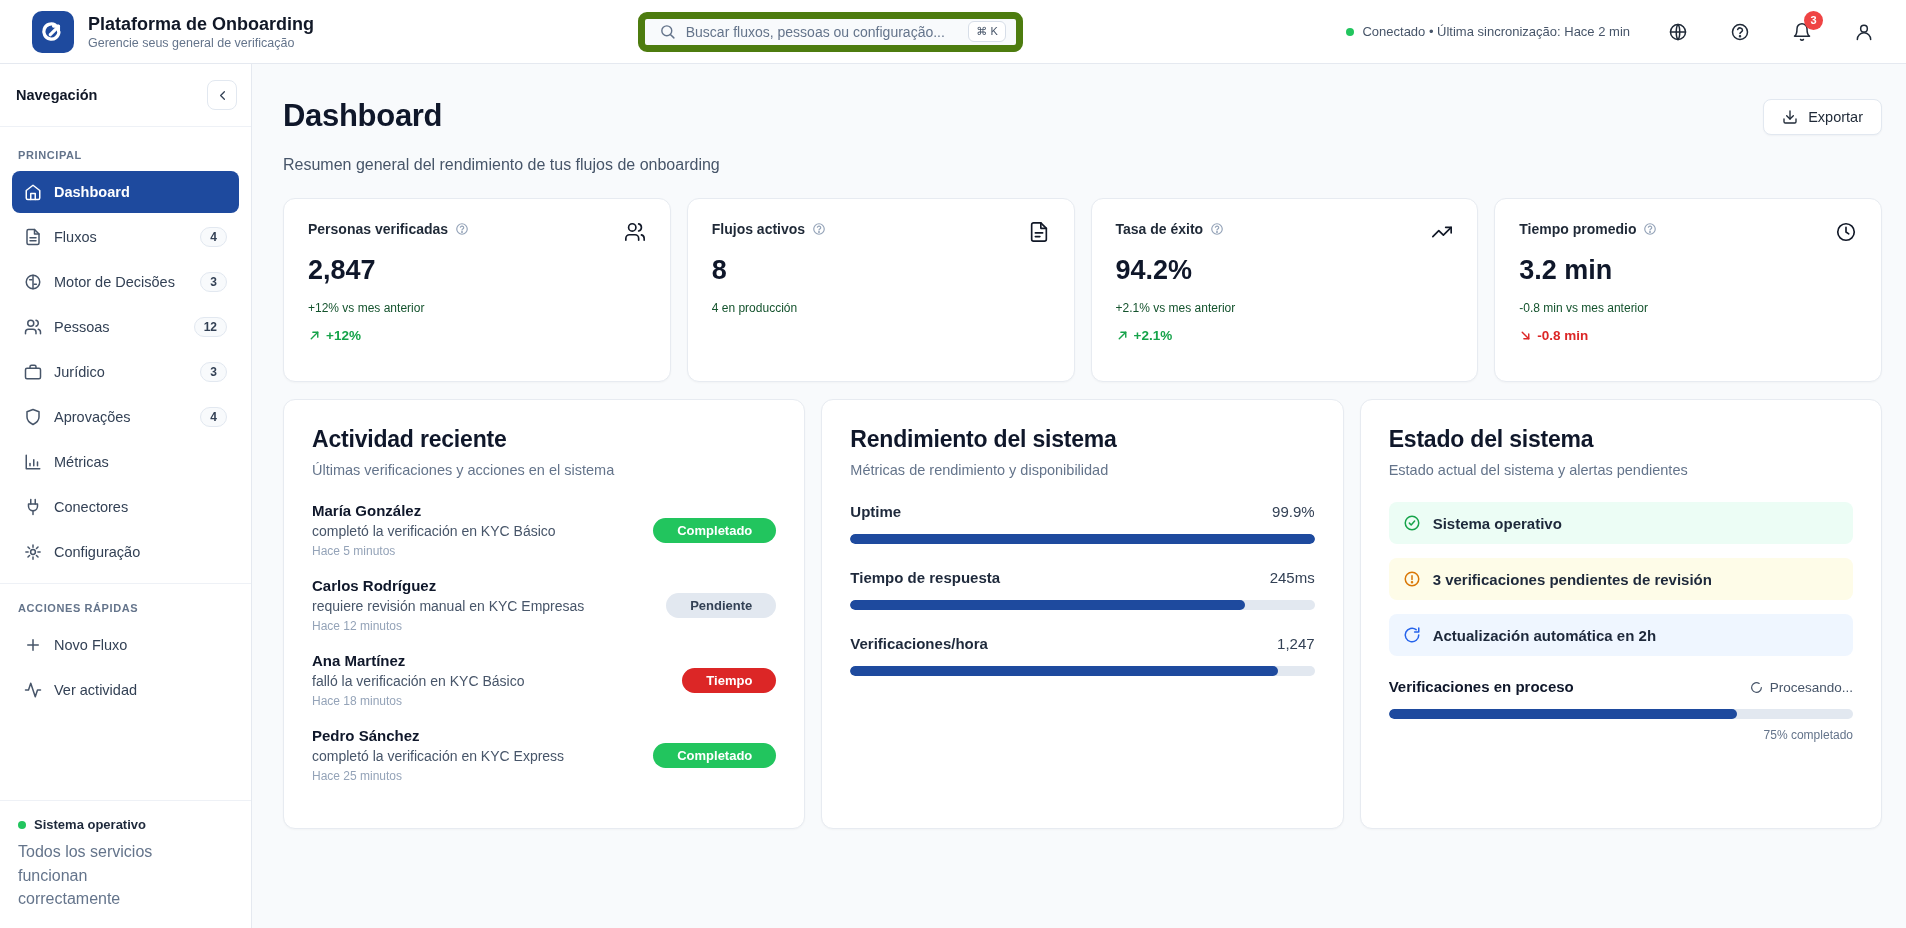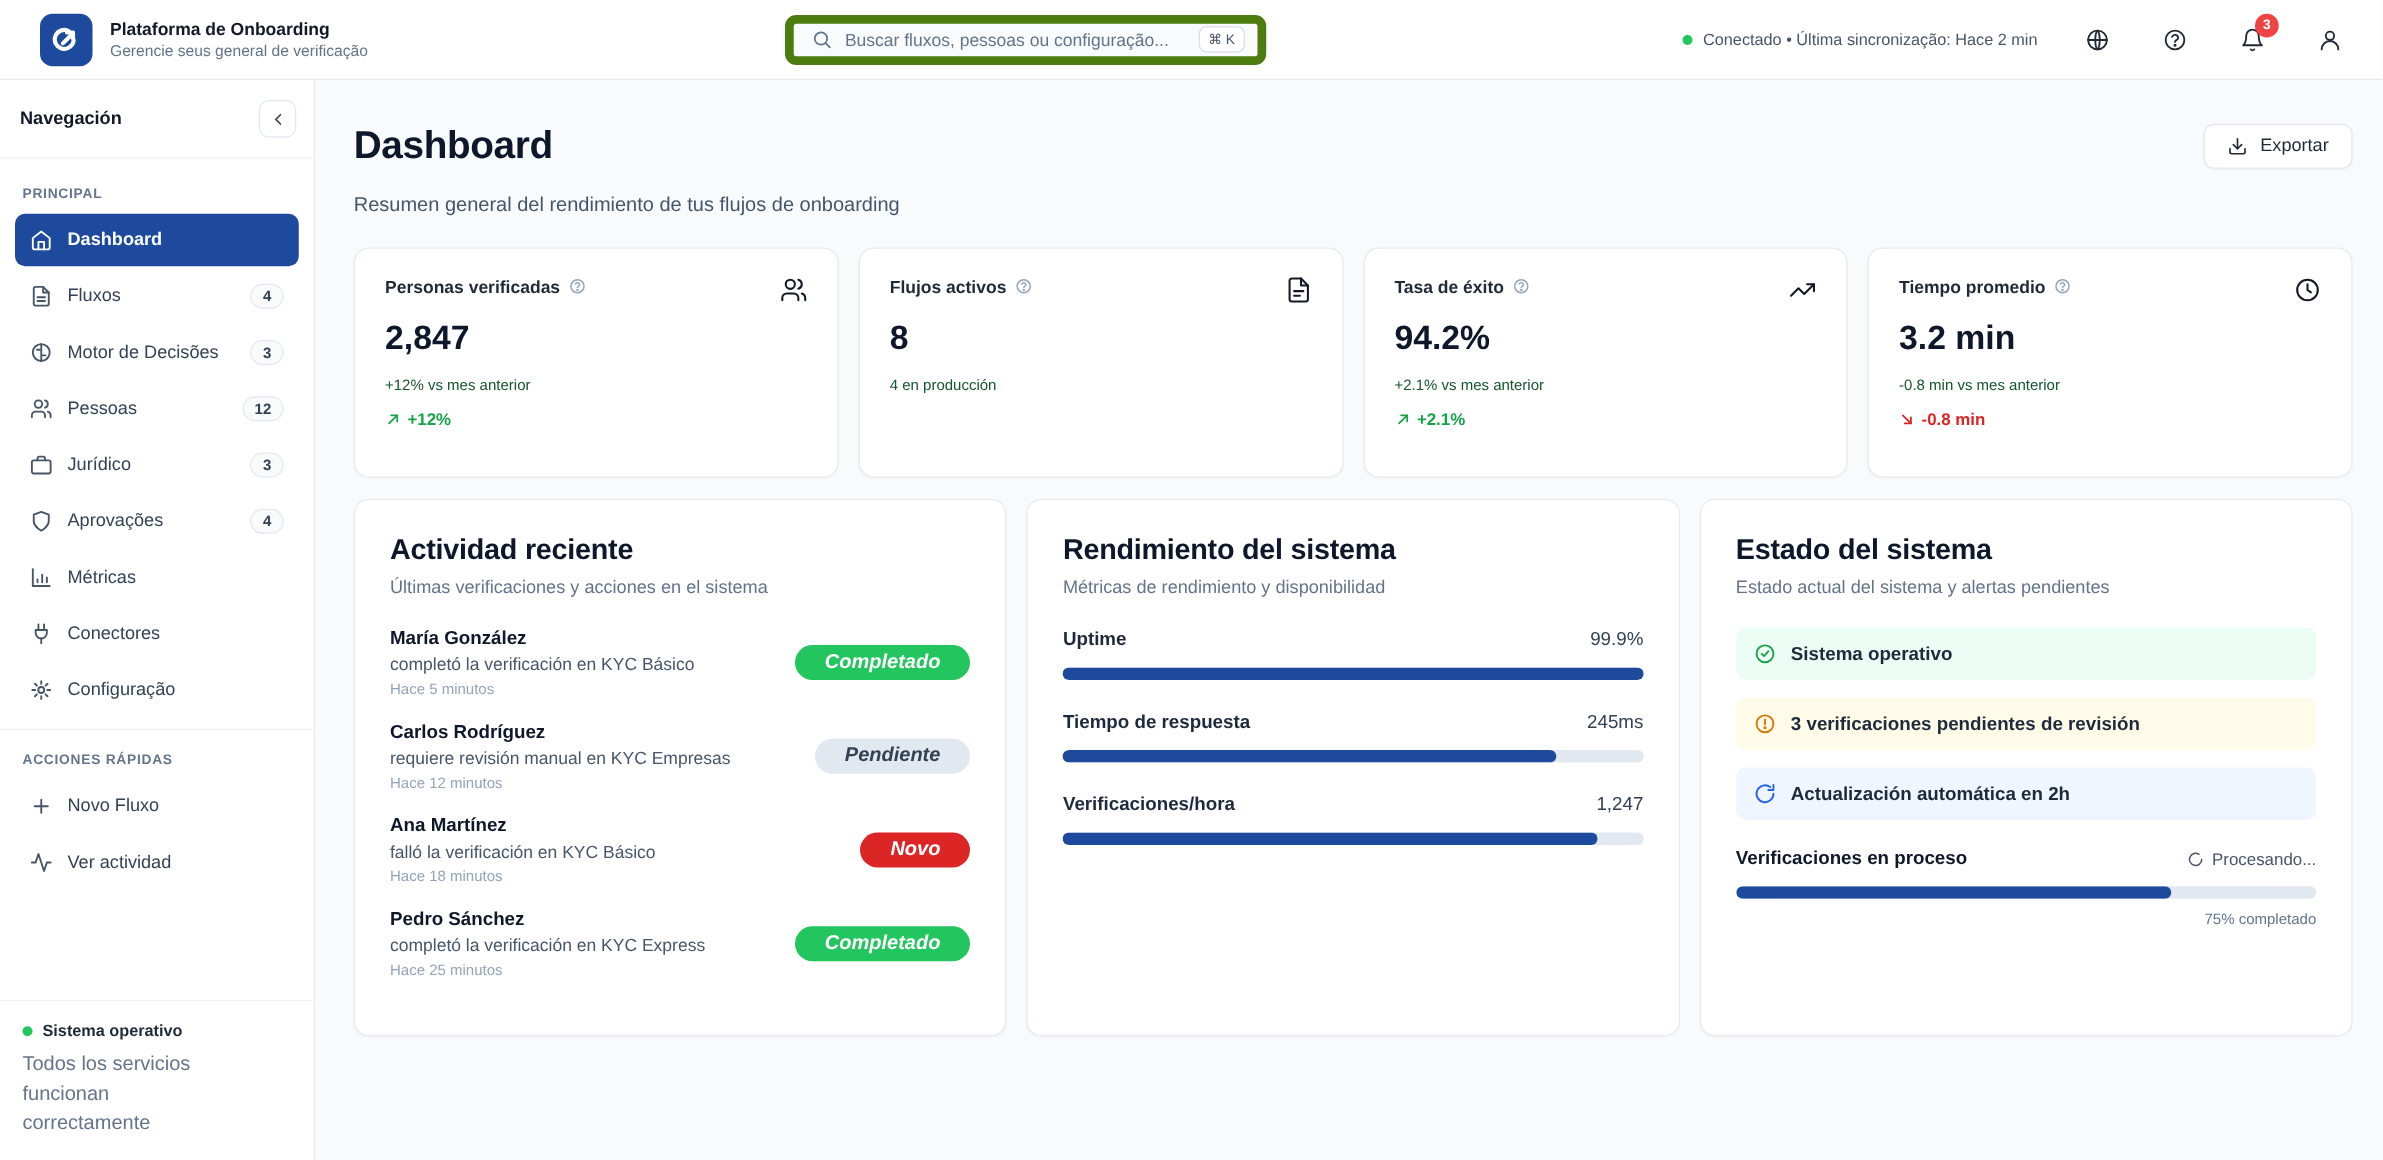--- a/index.html
+++ b/index.html
@@ -15,21 +15,21 @@
   
   .topbar {
     height: 64px; background: #fff; border-bottom: 1px solid #e5e9f0;
     display: flex; align-items: center; padding: 0 28px 0 32px;
   }
   .brand { display: flex; align-items: center; gap: 14px; }
   .brand-logo {
     width: 42px; height: 42px; border-radius: 10px; background: #1e4a9e;
     display: flex; align-items: center; justify-content: center; flex: 0 0 auto;
   }
-  .brand-title { font-size: 14px; font-weight: 700; color: #111827; line-height: 1.25; }
+  .brand-title { font-size: 18px; font-weight: 700; color: #111827; line-height: 1.25; }
   .brand-sub { font-size: 12.5px; color: #64748b; margin-top: 1px; }
 
   .search-wrap { flex: 1; display: flex; justify-content: center; }
   .search-box {
     width: 385px; height: 40px; background: #f8fafc; border: 7px solid #4d7c0f;
     border-radius: 9px; display: flex; align-items: center; padding: 0 10px 0 14px; gap: 10px;
   }
   .search-box input {
     flex: 1; border: none; outline: none; background: transparent;
     font-family: "Liberation Sans", sans-serif; font-size: 14px; color: #334155;
@@ -130,21 +130,21 @@
   }
   .panel-title { font-size: 23px; font-weight: 700; color: #0f172a; letter-spacing: -.2px; }
   .panel-sub { font-size: 14.5px; color: #64748b; margin-top: 9px; }
 
   
   .activity-list { margin-top: 24px; }
   .activity-item { display: flex; align-items: center; justify-content: space-between; gap: 12px; margin-bottom: 19px; }
   .act-name { font-size: 15px; font-weight: 600; color: #0f172a; }
   .act-action { font-size: 14px; color: #475569; margin-top: 4px; }
   .act-time { font-size: 12px; color: #94a3b8; margin-top: 5px; }
-  .status-pill { font-size: 16px; font-weight: 700; border-radius: 999px; padding: 5px 24px; white-space: nowrap; font-style: italic; }
+  .status-pill { font-size: 13px; font-weight: 700; border-radius: 999px; padding: 5px 24px; white-space: nowrap; }
   .status-pill.success { background: #22c55e; color: #fff; }
   .status-pill.pending { background: #e2e8f0; color: #334155; }
   .status-pill.error { background: #dc2626; color: #fff; }
 
   
   .metric { margin-top: 25px; }
   .metric-row { display: flex; align-items: center; justify-content: space-between; }
   .metric-label { font-size: 15px; font-weight: 600; color: #1e293b; }
   .metric-value { font-size: 15px; color: #334155; }
   .bar-track { height: 10px; background: #e2e8f0; border-radius: 999px; margin-top: 14px; overflow: hidden; }
@@ -491,21 +491,21 @@
               <div class="act-time">Hace 12 minutos</div>
             </div>
             <span class="status-pill pending">Pendiente</span>
           </div>
           <div class="activity-item">
             <div>
               <div class="act-name">Ana Martínez</div>
               <div class="act-action">falló la verificación en KYC Básico</div>
               <div class="act-time">Hace 18 minutos</div>
             </div>
-            <span class="status-pill error">Novo</span>
+            <span class="status-pill error">Tiempo</span>
           </div>
           <div class="activity-item">
             <div>
               <div class="act-name">Pedro Sánchez</div>
               <div class="act-action">completó la verificación en KYC Express</div>
               <div class="act-time">Hace 25 minutos</div>
             </div>
             <span class="status-pill success">Completado</span>
           </div>
         </div>

